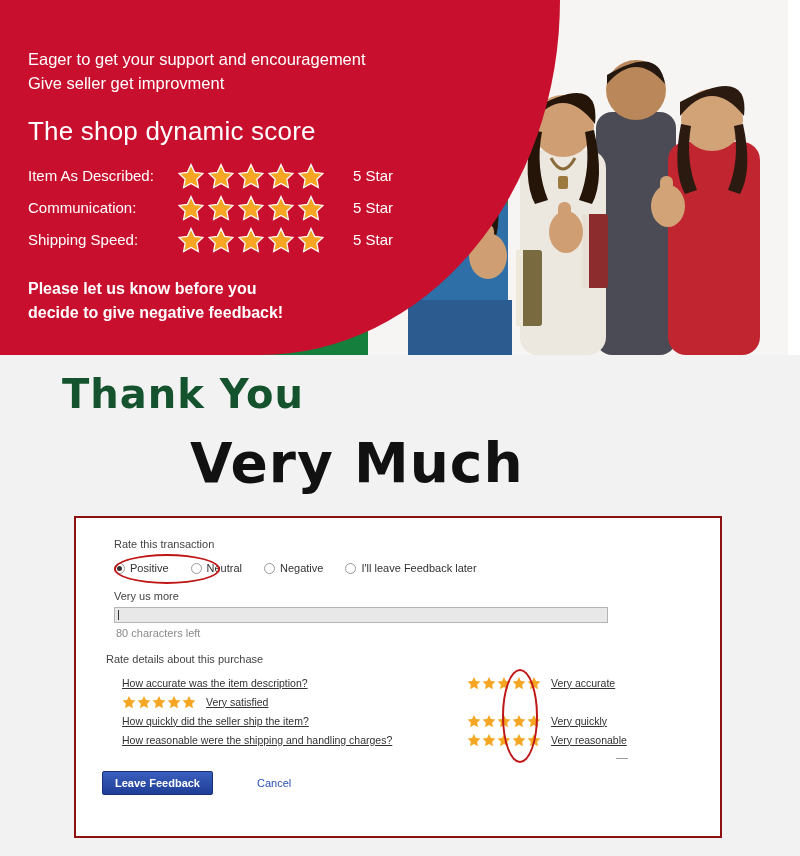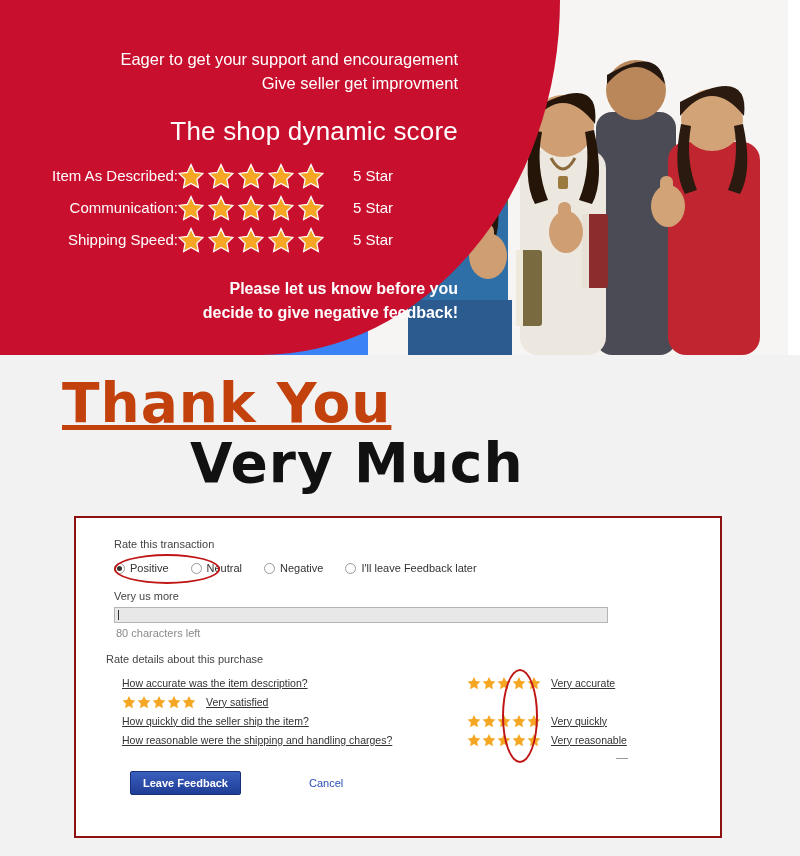--- a/index.html
+++ b/index.html
@@ -18,23 +18,22 @@
     width: 800px;
     height: 856px;
     background: #ffffff;
   }
 
   
   .banner {
     position: relative;
     width: 788px;
     height: 355px;
-    background: #3b82f6;
+    background: #15803d;
     overflow: hidden;
-    text-align: right;
   }
   .banner-red {
     position: absolute;
     left: 0;
     top: 0;
     width: 560px;
     height: 355px;
     background: #c8102e;
     border-bottom-right-radius: 300px 355px;
   }
@@ -118,24 +117,23 @@
     height: 501px;
     background: #f2f2f2;
     overflow: hidden;
   }
   .thanks-l1 {
     position: absolute;
     left: 62px;
     top: 16px;
     font-family: "DejaVu Sans", sans-serif;
     font-weight: bold;
-    font-size: 55px;
-    color: #c2410c;
+    font-size: 40px;
+    color: #14532d;
     letter-spacing: 1px;
-    text-decoration: underline;
   }
   .thanks-l2 {
     position: absolute;
     left: 190px;
     top: 76px;
     font-family: "DejaVu Sans", sans-serif;
     font-weight: bold;
     font-size: 55px;
     color: #111111;
     letter-spacing: 1px;
@@ -283,22 +281,20 @@
     width: 32px;
     height: 90px;
     border: 2px solid #c01515;
     border-radius: 50%;
     pointer-events: none;
   }
   .actions {
     display: flex;
     align-items: center;
     margin-top: 22px;
-    margin-left: 28px;
-    gap: 24px;
   }
   .leave-btn {
     background: linear-gradient(#3b5fbe, #1e3d96);
     color: #ffffff;
     font-size: 11px;
     font-weight: bold;
     padding: 5px 12px;
     border: 1px solid #16307a;
     border-radius: 2px;
     cursor: pointer;

